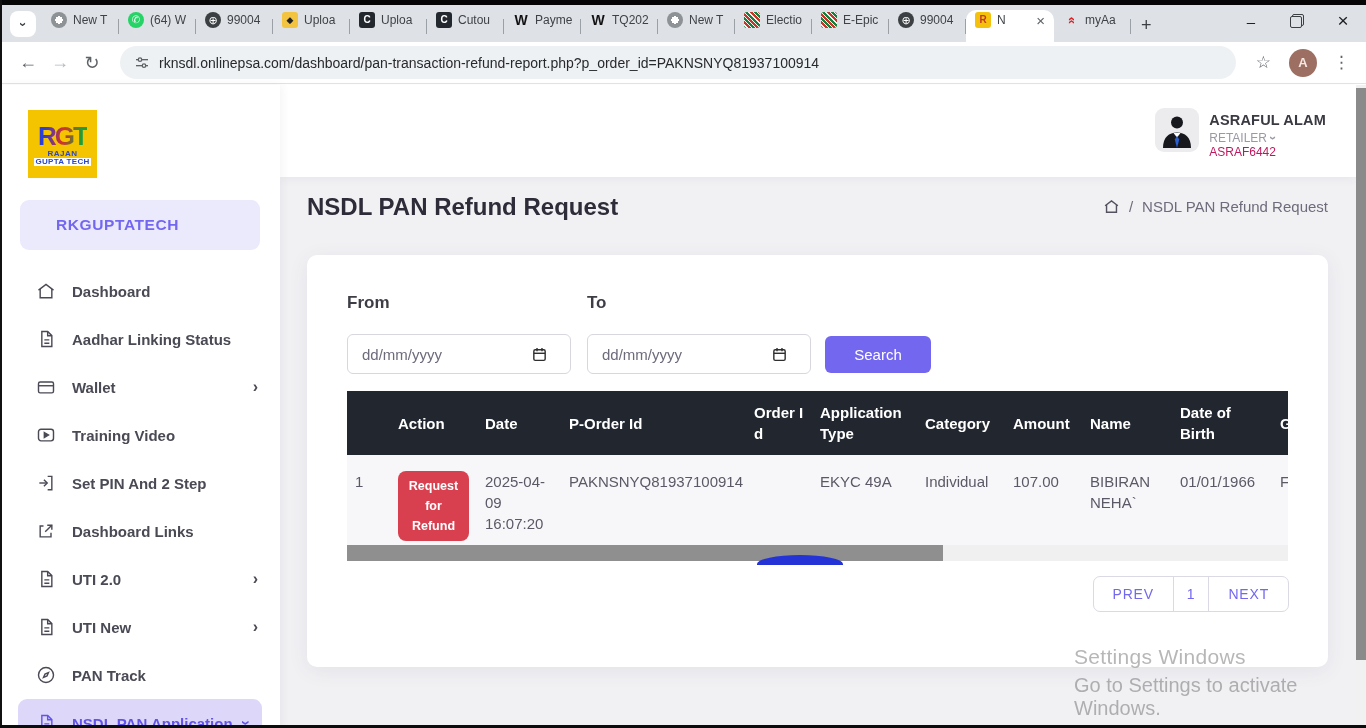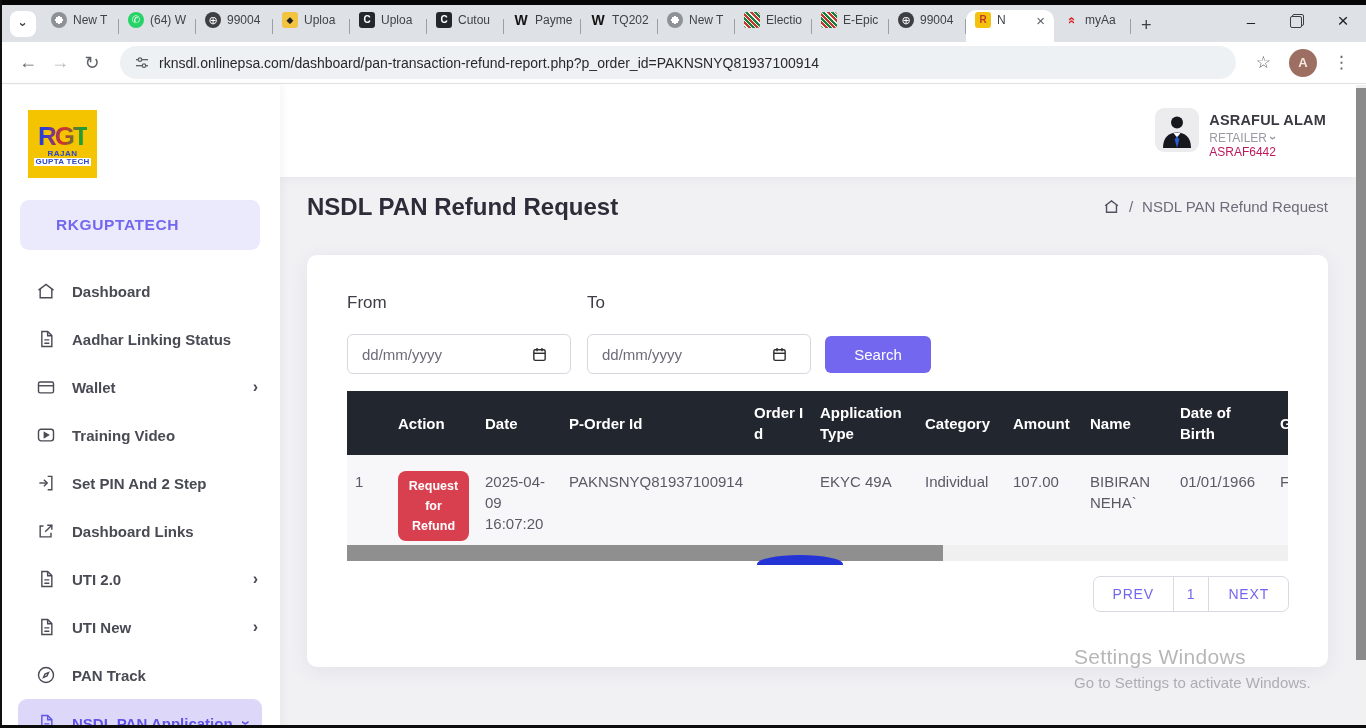--- a/index.html
+++ b/index.html
@@ -79,21 +79,21 @@
   .user-texts { display:flex; flex-direction:column; padding-top:4px; }
   .user-name { font-size:14.5px; font-weight:bold; color:#3a3a42; letter-spacing:.2px; }
   .user-role { font-size:12px; color:#9b99a3; margin-top:3px; display:flex; align-items:center; gap:4px; }
   .user-role .mi-chev { font-size:12px; color:#9b99a3; transform:rotate(90deg); }
   .user-id { font-size:12px; color:#be185d; margin-top:0; }
 
   .page-title { position:absolute; left:27px; top:108px; font-size:24px; font-weight:bold; color:#2e2c38; }
   .breadcrumb { position:absolute; right:28px; top:113px; display:flex; align-items:center; gap:9px; color:#6e6b7b; font-size:15px; }
 
   .card { position:absolute; left:27px; right:28px; top:170px; height:412px; background:#fff; border-radius:10px; box-shadow:0 4px 20px rgba(75,70,92,.08); }
-  .fld-label { position:absolute; font-size:17px; font-weight:normal; color:#3d3d46; }
+  .fld-label { position:absolute; font-size:17px; font-weight:bold; color:#3d3d46; }
   .date-input { position:absolute; width:224px; height:40px; border:1px solid #d8d6de; border-radius:6px; background:#fff; font-size:15px; color:#555; padding:0 40px 0 14px; font-family:"Liberation Sans",sans-serif; }
   .date-input::placeholder { color:#6e6b7b; }
   .cal-ic { position:absolute; pointer-events:none; }
   .search-btn { position:absolute; left:518px; top:81px; width:106px; height:37px; background:#7367f0; border:none; border-radius:6px; color:#fff; font-size:15px; font-family:"Liberation Sans",sans-serif; }
 
   .table-wrap { position:absolute; left:40px; top:136px; width:941px; height:154px; overflow:hidden; }
   table { border-collapse:collapse; table-layout:fixed; width:968px; }
   thead th { background:#21262f; color:#fff; font-size:15px; font-weight:bold; text-align:left; padding:10px 8px; height:64px; vertical-align:middle; line-height:21px; overflow:hidden; }
   tbody td { background:#f7f7f9; color:#5c5966; font-size:15px; vertical-align:top; padding:16px 8px 0 8px; height:90px; line-height:21px; overflow:hidden; }
   th.brk { word-break:break-all; }
@@ -103,21 +103,21 @@
   .hscroll-thumb { position:absolute; left:0; top:0; width:596px; height:16px; background:#8f8f8f; z-index:2; }
   .hidden-blue { position:absolute; left:410px; top:10px; width:86px; height:10px; border-radius:50% 50% 0 0/90% 90% 0 0; background:#2433d6; z-index:3; }
 
   .pagination { position:absolute; right:39px; top:321px; display:flex; border:1px solid #dbd9e3; border-radius:7px; background:#fff; overflow:hidden; }
   .page-cell { padding:9px 19px; color:#7367f0; font-size:14px; letter-spacing:.8px; }
   .page-cell + .page-cell { border-left:1px solid #dbd9e3; }
   .page-cell.num { padding:9px 13px; }
 
   .watermark { position:absolute; left:794px; top:560px; color:#9f9fa1; opacity:.75; }
   .wm1 { font-size:21px; letter-spacing:.3px; }
-  .wm2 { font-size:15px; margin-top:5px; color:#98989b; }
+  .wm2 { font-size:20px; margin-top:5px; color:#98989b; }
 
   .vscroll { position:absolute; top:85px; right:0; bottom:0; width:10px; background:#f1f1f1; z-index:50; }
   .vscroll-thumb { position:absolute; top:3px; left:0; width:10px; height:572px; background:#8a8a8a; }
 </style>
 </head>
 <body>
 
 <div class="frame-top"></div>
 <div class="frame-left"></div>
 

